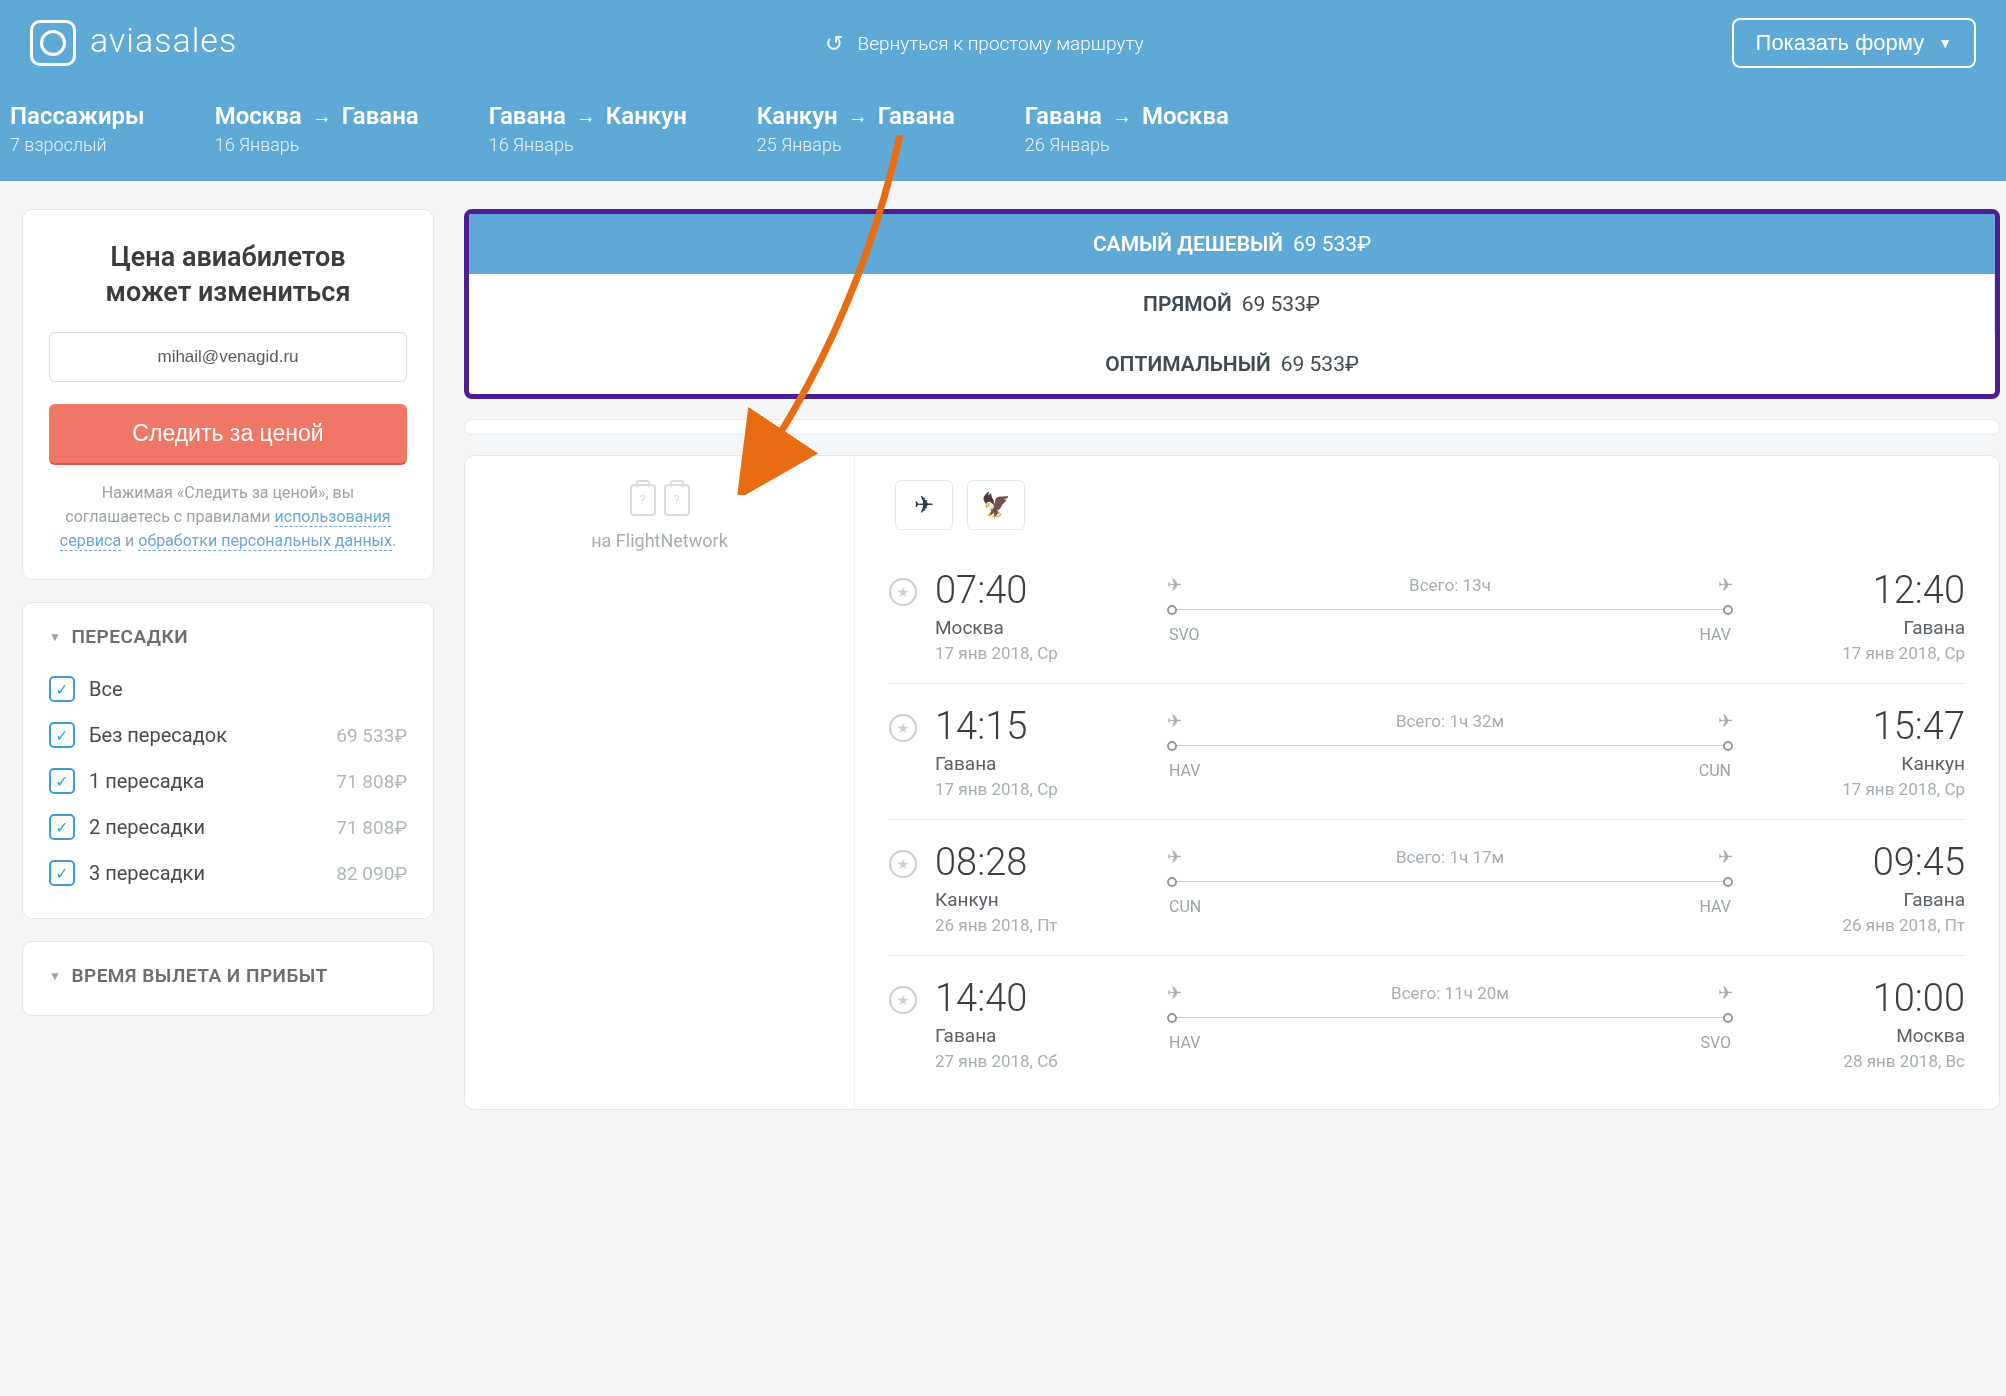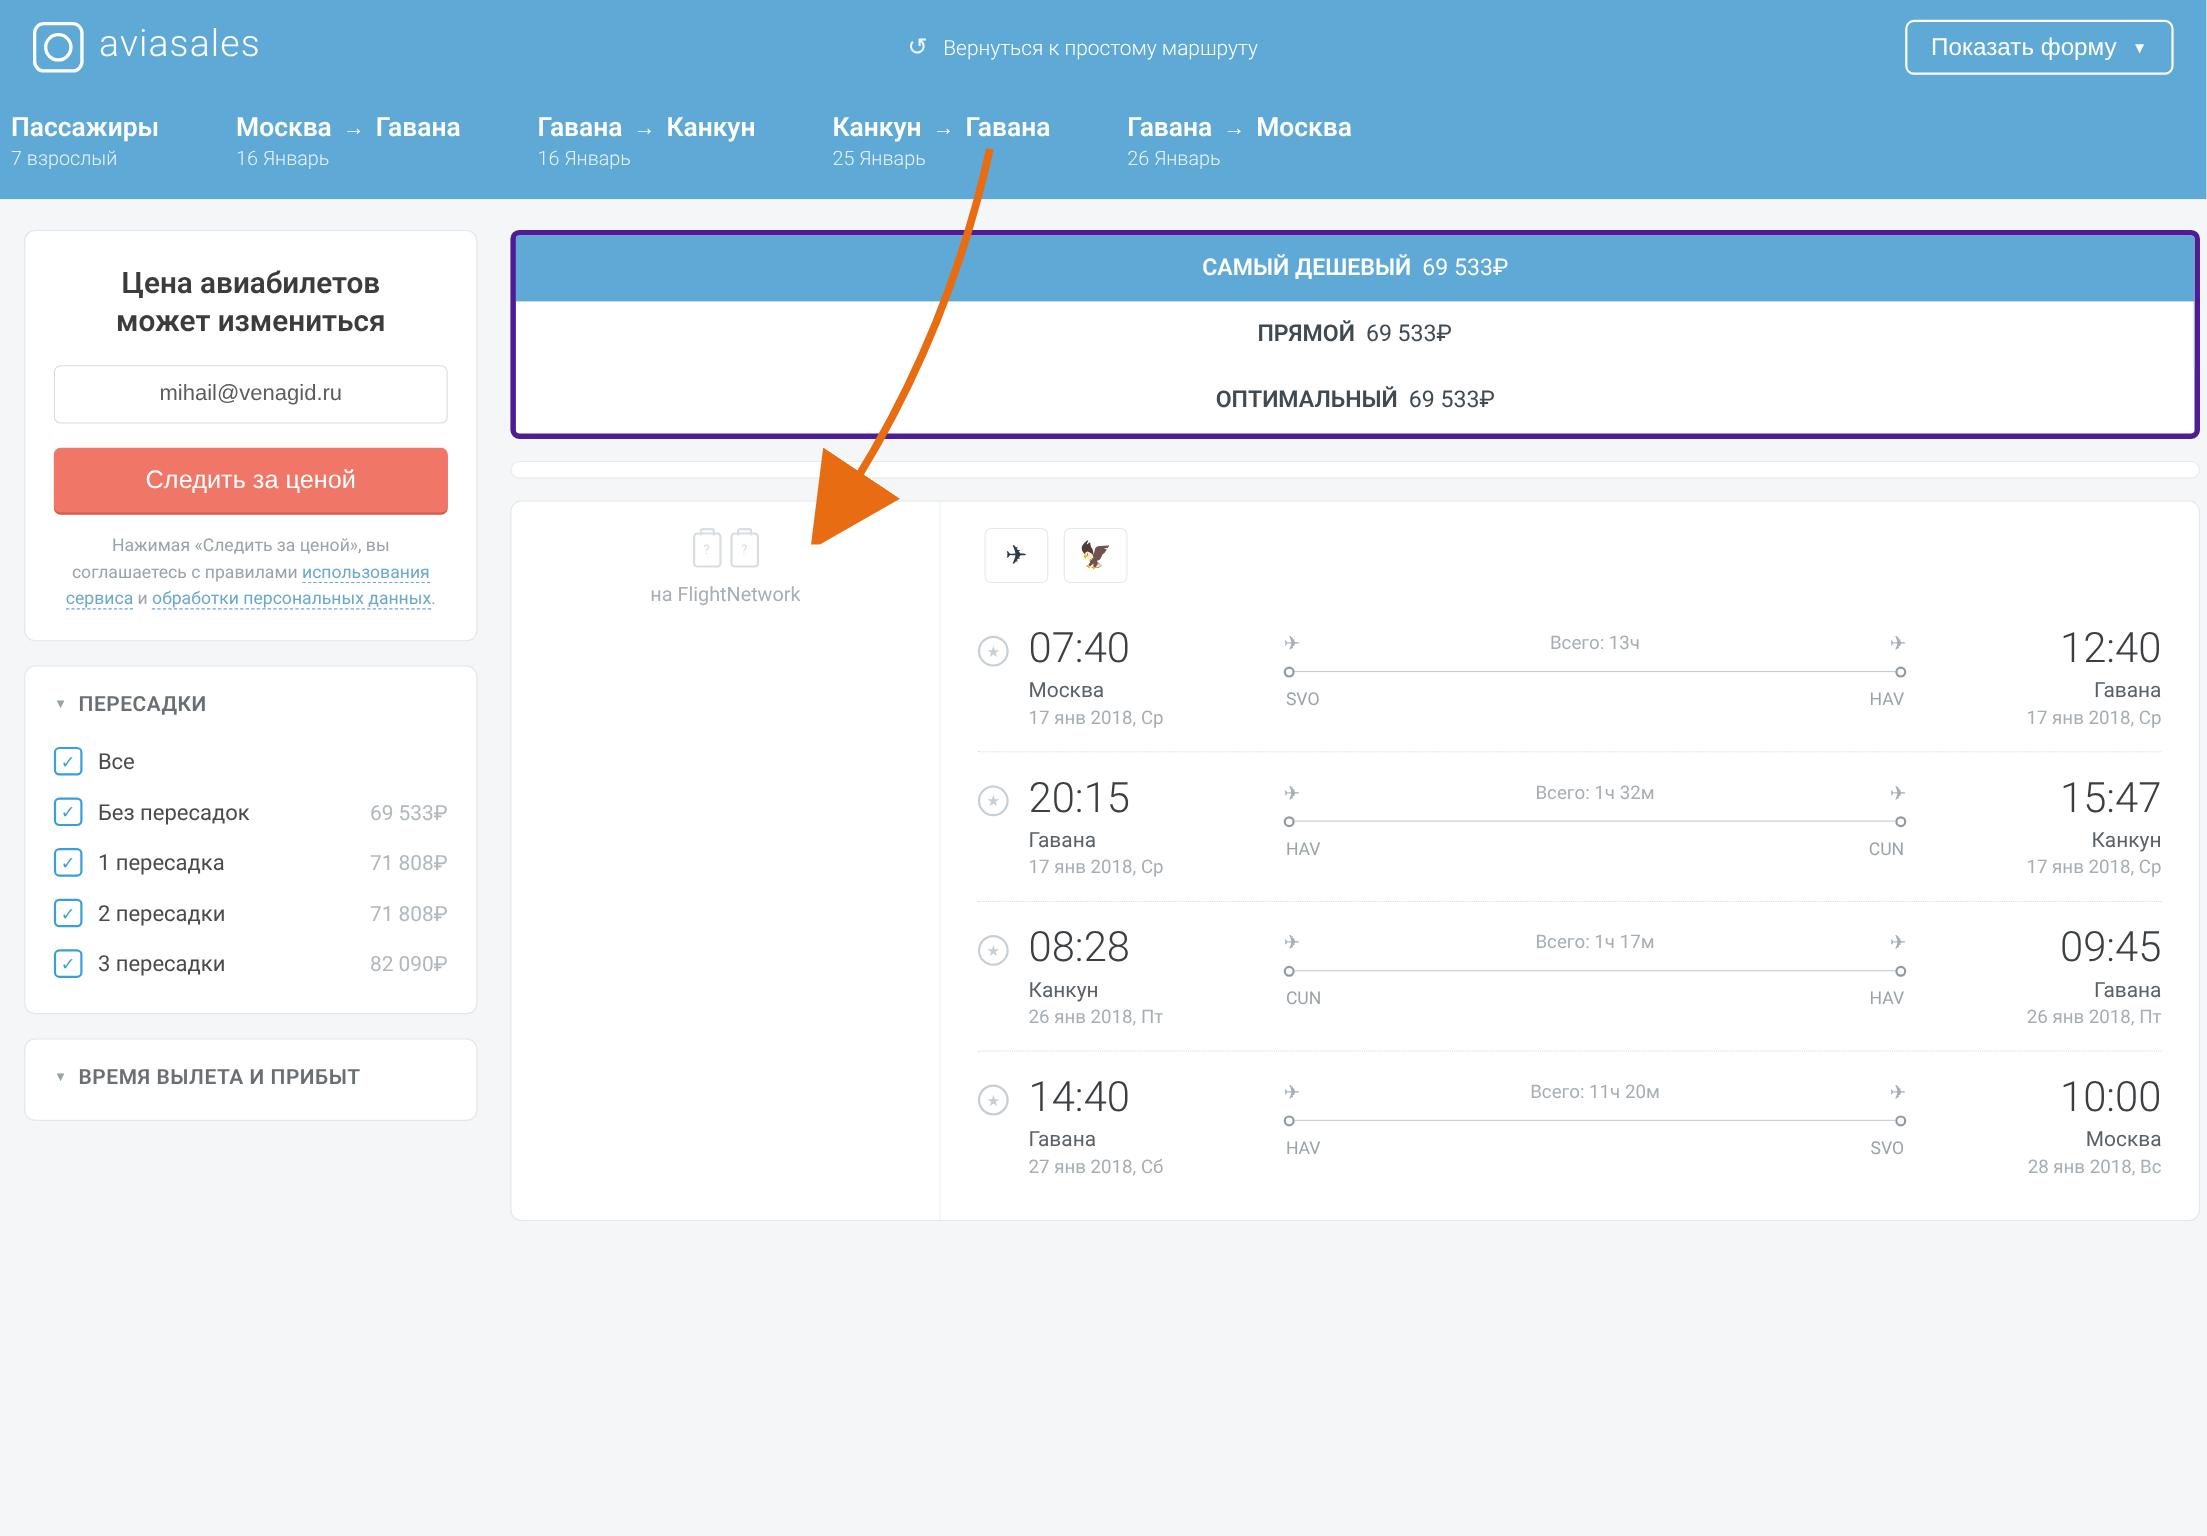--- a/index.html
+++ b/index.html
@@ -43,21 +43,21 @@
 .main {
   display: flex; gap: 30px; padding: 28px 6px 0;
 }
 .sidebar { width: 428px; display: flex; flex-direction: column; gap: 22px; }
 .card {
   background: #fff; border: 1px solid #e1e7ea; border-radius: 10px; margin-left: 16px;
 }
 .price-watch { padding: 30px 26px 26px; text-align: center; }
 .price-watch h2 { font-size: 27px; font-weight: 600; color: #3c3c3c; line-height: 1.3; margin-bottom: 22px; }
 .email-input {
-  width: 100%; padding: 14px 16px; font-size: 20px; border: 1px solid #d5dde1; border-radius: 6px;
+  width: 100%; padding: 14px 16px; font-size: 17px; border: 1px solid #d5dde1; border-radius: 6px;
   text-align: center; color: #5c5c5c; margin-bottom: 22px;
 }
 .watch-btn {
   width: 100%; background: #f07667; color: #fff; border: none; border-radius: 6px;
   padding: 16px 10px; font-size: 23px; cursor: pointer; box-shadow: 0 2px 0 #d4594a; margin-bottom: 18px;
 }
 .legal { font-size: 16px; color: #9aa3a8; line-height: 1.5; }
 .legal a { color: #6aa8cc; text-decoration: none; border-bottom: 1px dashed #6aa8cc; }
 
 .filter-card { padding: 22px 26px; }
@@ -327,21 +327,21 @@
           <div class="timeblock right">
             <div class="time">12:40</div>
             <div class="city">Гавана</div>
             <div class="date">17 янв 2018, Ср</div>
           </div>
         </div>
 
         <div class="segment">
           <div class="pin">★</div>
           <div class="timeblock">
-            <div class="time">20:15</div>
+            <div class="time">14:15</div>
             <div class="city">Гавана</div>
             <div class="date">17 янв 2018, Ср</div>
           </div>
           <div class="middle">
             <div class="middle-top">
               <span class="plane">✈</span>
               <span>Всего: 1ч 32м</span>
               <span class="plane">✈</span>
             </div>
             <div class="bar-wrap">

